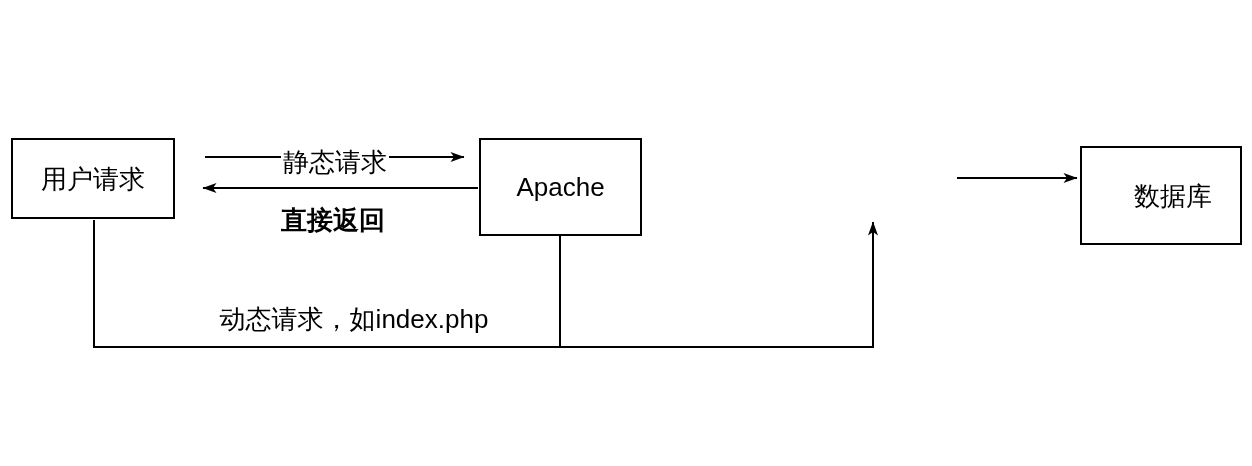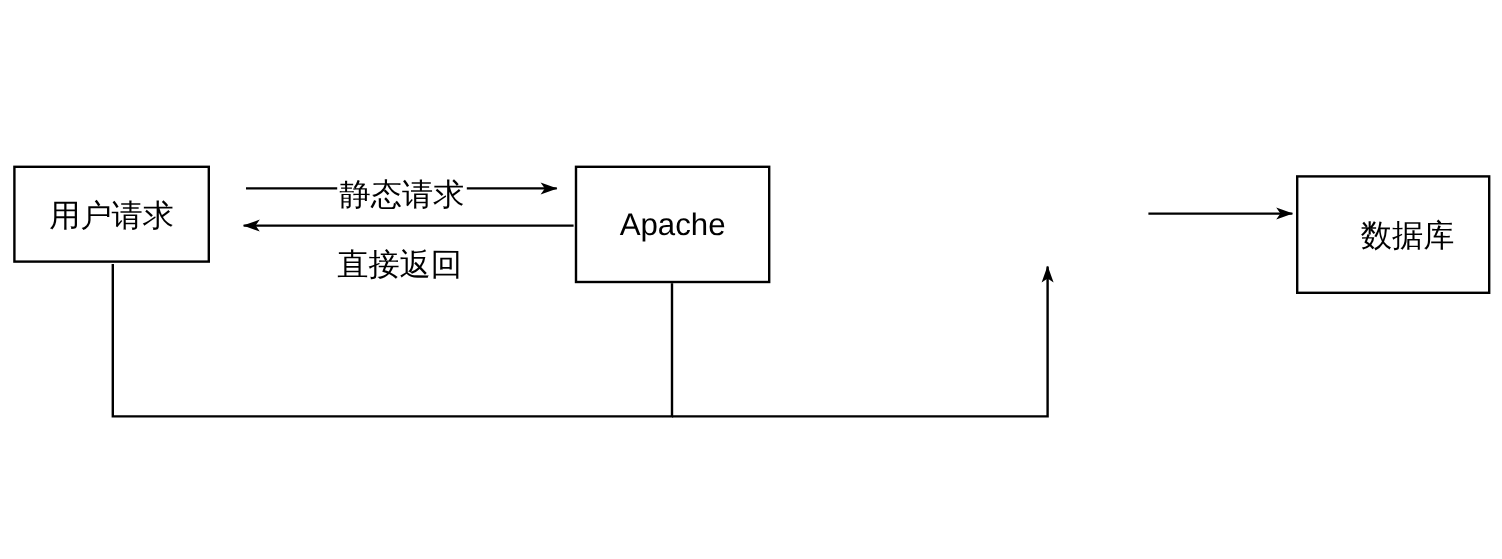--- a/index.html
+++ b/index.html
@@ -83,17 +83,18 @@
     <span>Apache</span>
   </div>
 
 
   <div class="node" style="left:1080px; top:146px; width:162px; height:99px;padding-left:24px;">
     <span>数据库</span>
   </div>
 
   <div class="edge-label" style="left:335px; top:126px;margin-top:37px;">静态请求</div>
 
-  <div class="edge-label" style="left:333px; top:221px;">直接返回</div>
+  <div class="edge-label" style="left:333px; top:221px;font-weight:bold;">直接返回</div>
 
+  <div class="edge-label" style="left:354px; top:320px;">动态请求，如index.php</div>
 
 
 </div>
 
 </body></html>

